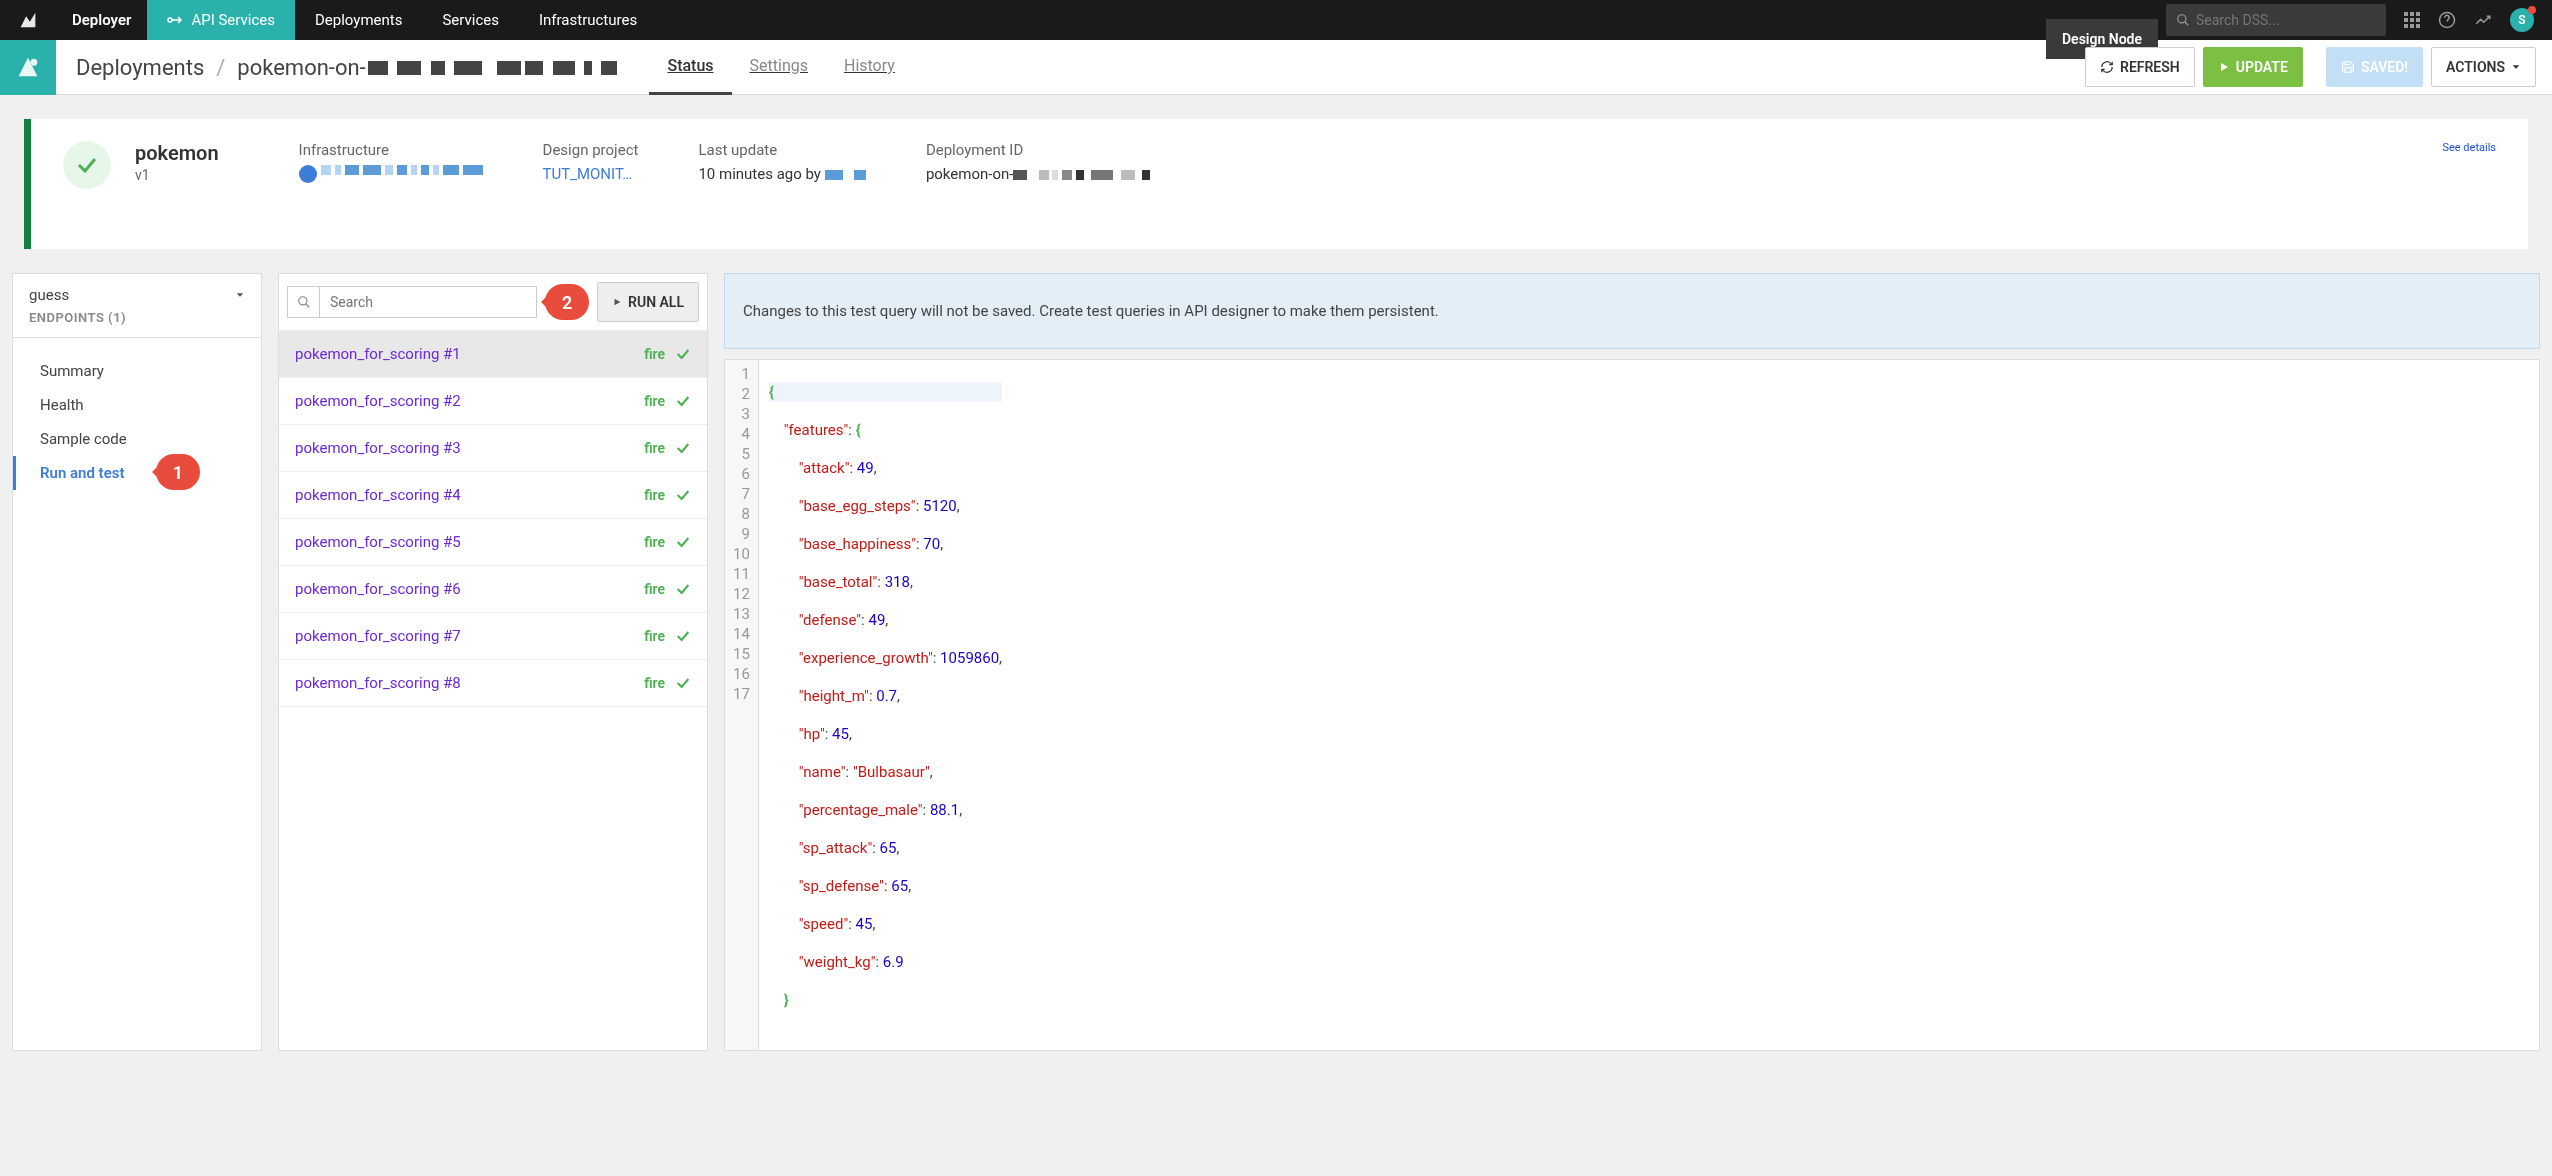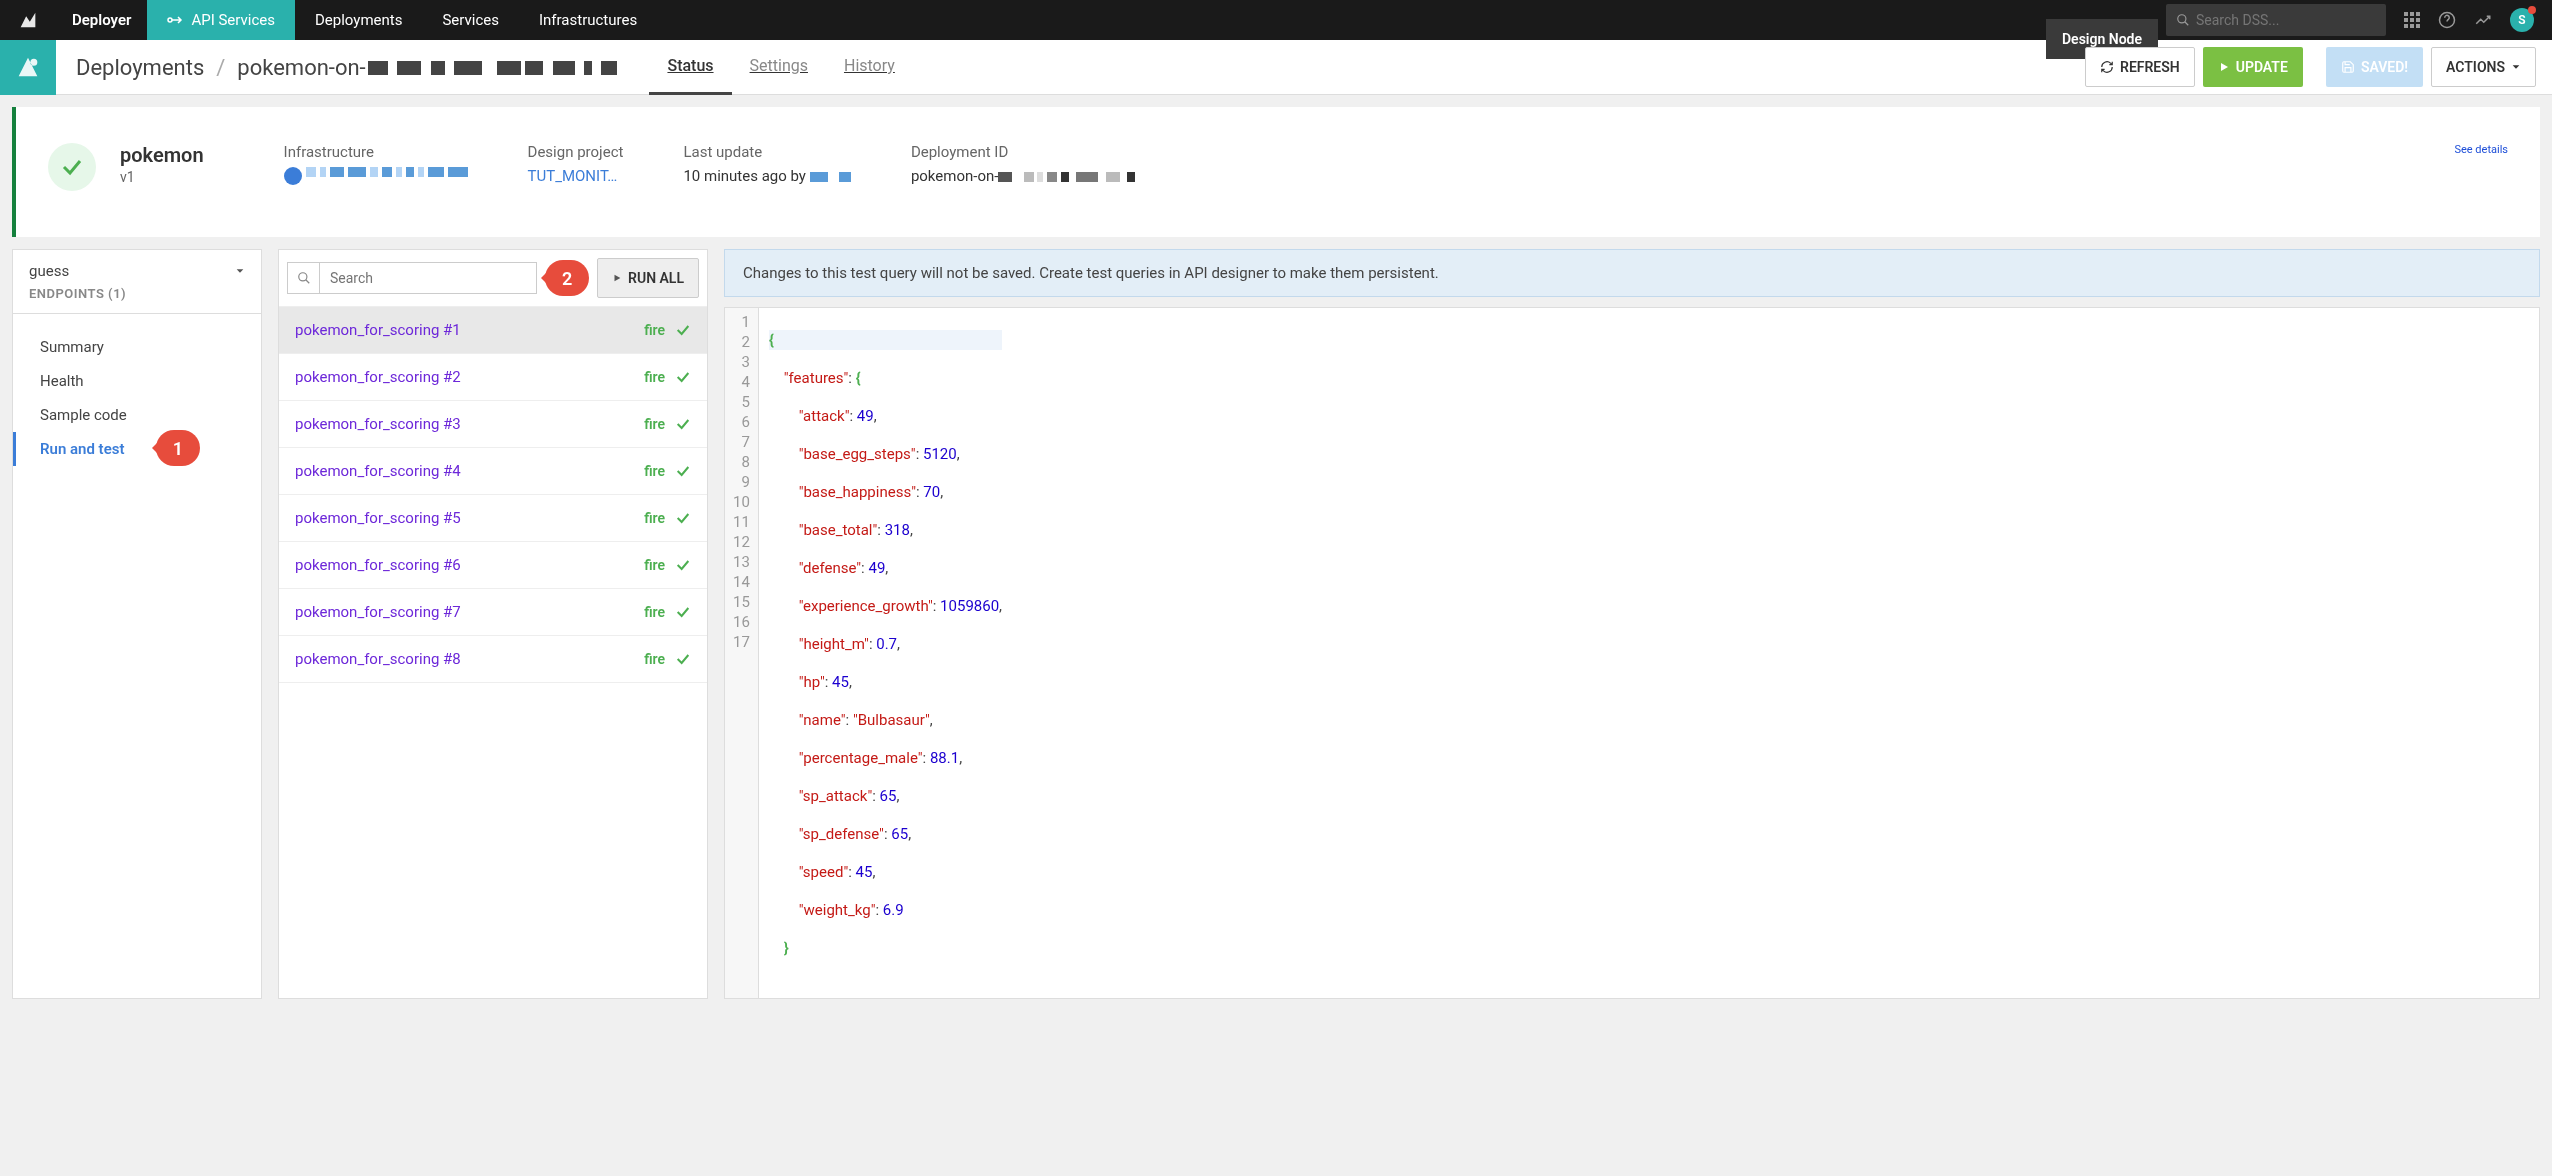--- a/index.html
+++ b/index.html
@@ -32,21 +32,21 @@
 .subheader-tab.active { color: #333; border-bottom-color: #444; font-weight: 500; }
 .subheader-spacer { flex: 1; }
 .subheader-actions { display: flex; gap: 8px; padding-right: 16px; }
 .btn { height: 40px; padding: 0 14px; display: flex; align-items: center; gap: 6px; font-size: 14px; font-weight: 600; cursor: pointer; border-radius: 2px; border: 1px solid transparent; }
 .btn-outline { background: #fff; border-color: #ccc; color: #333; }
 .btn-green { background: #7bc043; color: #fff; }
 .btn-disabled { background: #c3dff5; color: #fff; cursor: default; margin-left: 15px; }
 .btn-actions { background: #fff; border-color: #ccc; color: #333; }
 
 
-.info-card { background: #fff; margin: 12px; border-left: 4px solid #15803d; display: flex; padding: 36px 32px; align-items: flex-start; min-height: 130px; }
+.info-card { background: #fff; margin: 24px; border-left: 7px solid #15803d; display: flex; padding: 22px 32px; align-items: flex-start; min-height: 130px; }
 .info-status-icon { width: 48px; height: 48px; border-radius: 50%; background: #e6f7e9; display: flex; align-items: center; justify-content: center; color: #4caf50; margin-right: 24px; }
 .info-block { margin-right: 60px; }
 .info-block.first { margin-right: 80px; }
 .info-title { font-size: 20px; font-weight: 600; color: #333; }
 .info-sub { font-size: 14px; color: #666; margin-top: 2px; }
 .info-label { font-size: 15px; color: #666; margin-bottom: 6px; }
 .info-link { color: #3b7dd8; font-size: 15px; }
 .info-text { font-size: 15px; color: #333; }
 .info-spacer { flex: 1; }
 .info-details { color: #1d4ed8; font-size: 11px; }
@@ -73,21 +73,21 @@
 .mid-search input { border: none; outline: none; padding: 0 10px; flex: 1; font-size: 14px; }
 .btn-runall { background: #eee; border: 1px solid #ccc; color: #333; }
 .list-row { display: flex; align-items: center; padding: 14px 16px; border-bottom: 1px solid #eee; cursor: pointer; }
 .list-row.active { background: #e8e8e8; }
 .list-row-name { flex: 1; font-size: 15px; color: #6d28d9; }
 .list-row-tag { color: #4caf50; font-size: 14px; font-weight: 600; margin-right: 10px; }
 .list-row-check { color: #4caf50; }
 
 
 .right-panel { flex: 1; display: flex; flex-direction: column; }
-.notice { background: #e3eef7; border: 1px solid #c3d9ec; padding: 14px 18px; font-size: 15px; color: #444; margin-bottom: 10px; }
+.notice { background: #e3eef7; border: 1px solid #c3d9ec; padding: 28px 18px; font-size: 15px; color: #444; margin-bottom: 10px; }
 .code-box { background: #fff; border: 1px solid #ddd; flex: 1; display: flex; font-family: "Menlo", "Consolas", monospace; font-size: 15px; }
 .gutter { background: #f7f7f7; border-right: 1px solid #ddd; padding: 4px 8px; text-align: right; color: #999; user-select: none; }
 .gutter div { height: 20px; line-height: 20px; }
 .code-lines { padding: 4px 10px; white-space: pre; color: #444; }
 .code-lines div { height: 20px; line-height: 20px; }
 .code-lines .active-line { background: #eef4fb; }
 .bracket { color: #4caf50; font-weight: bold; }
 .str { color: #c41a16; }
 .num { color: #1c00cf; }
 

